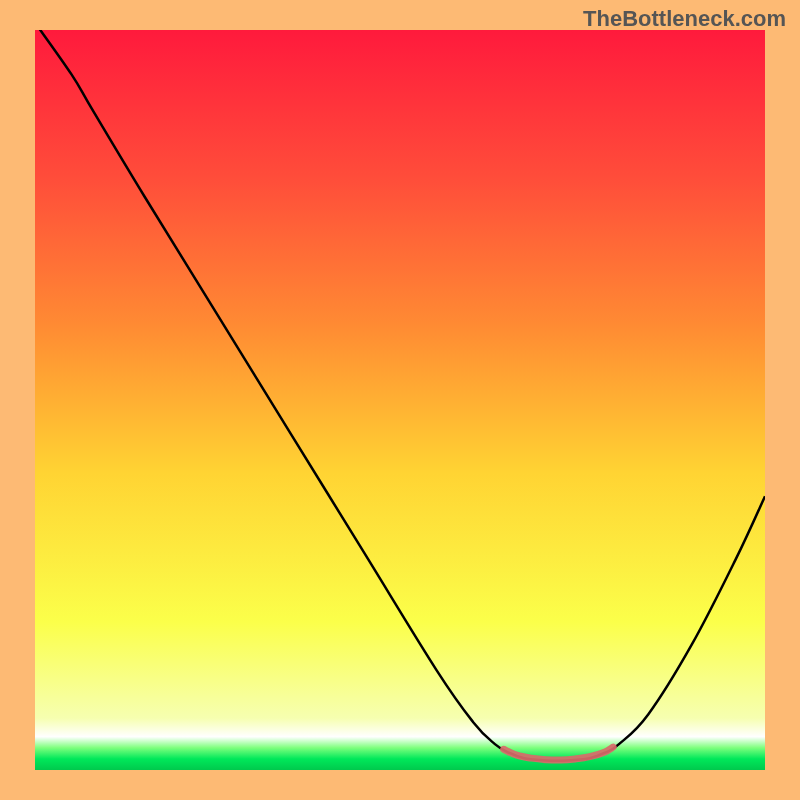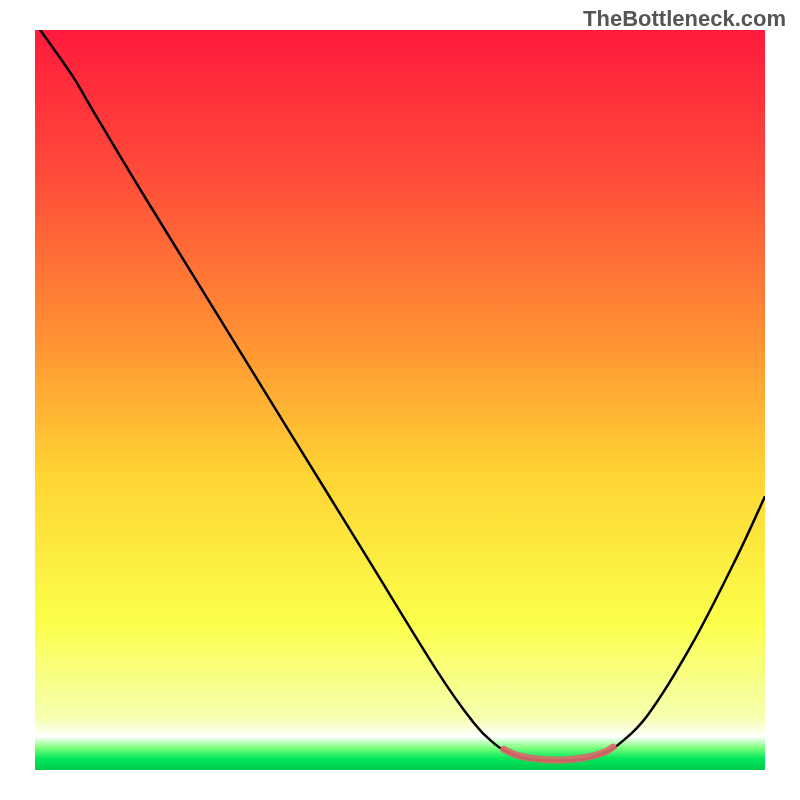--- a/index.html
+++ b/index.html
@@ -1,21 +1,21 @@
 <!DOCTYPE html>
 <html><head>
 <meta charset="utf-8">
 <style>
   * { margin: 0; padding: 0; box-sizing: border-box; }
   html, body { width: 800px; height: 800px; background: #000; overflow: hidden; }
   .container {
     width: 800px;
     height: 800px;
     position: relative;
-    background: #ffffff;
+    background: #fdba74;
   }
   .watermark {
     position: absolute;
     top: 6px;
     right: 14px;
     color: #555;
     font-family: Arial, Helvetica, sans-serif;
     font-size: 22px;
     font-weight: bold;
     z-index: 10;

